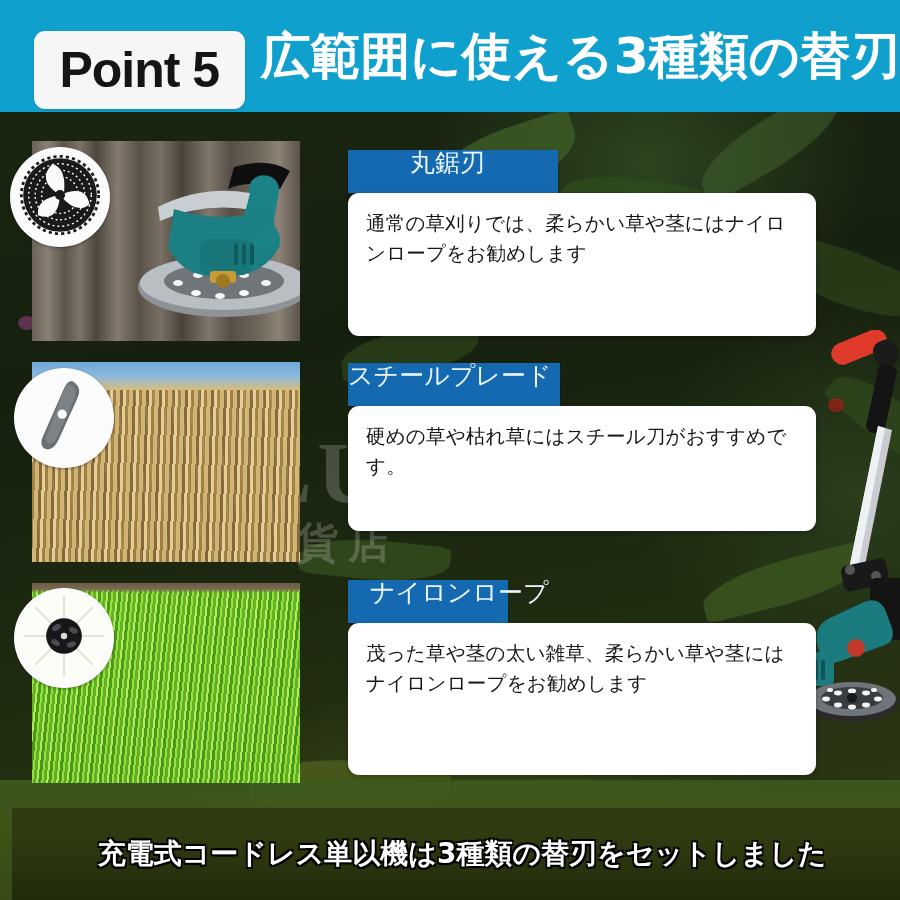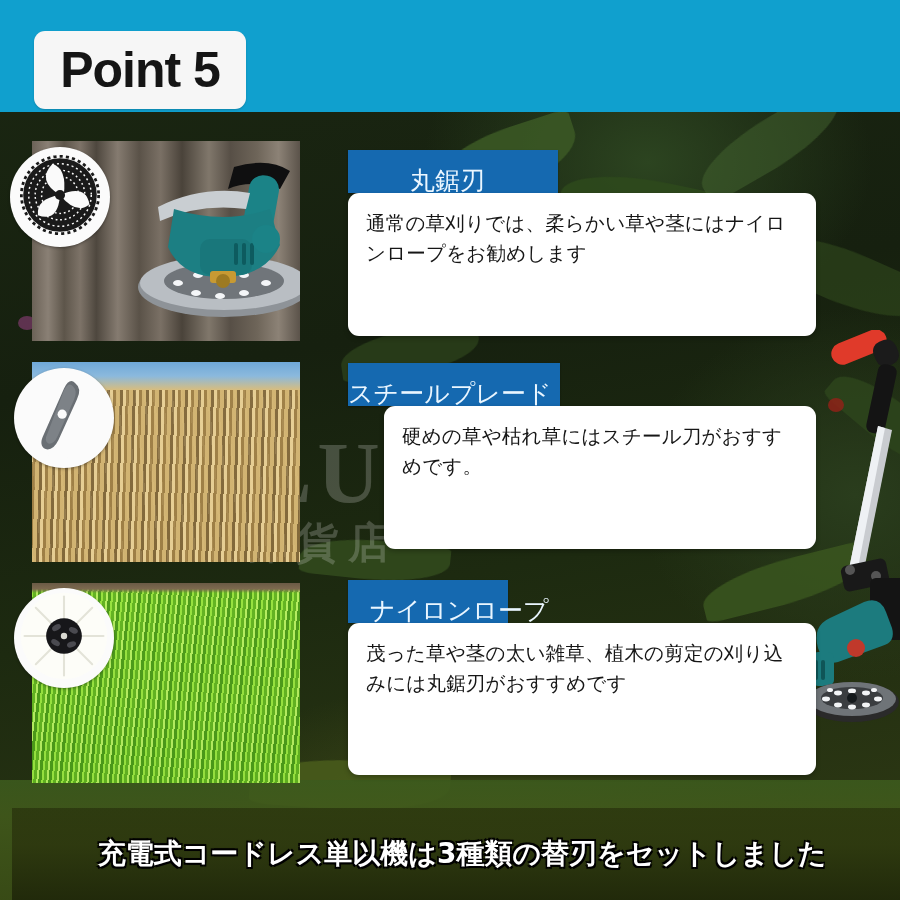--- a/index.html
+++ b/index.html
@@ -113,21 +113,21 @@
   
   .badge{
     position:absolute;z-index:5;width:100px;height:100px;border-radius:50%;
     background:#fbfbfb;box-shadow:0 1px 3px rgba(0,0,0,.35);
     display:flex;align-items:center;justify-content:center;overflow:hidden;
   }
 
   
   .card{position:absolute;z-index:5;left:348px;width:468px;}
   .card .tab{
-    height:43px;background:#1569b0;display:flex;align-items:flex-end;
+    height:43px;background:#1569b0;display:flex;align-items:flex-start;
     box-shadow:0 1px 2px rgba(0,0,0,.3);
   }
   .card .tab span{
     color:#eaf6ff;font-size:25px;font-weight:400;line-height:1;
     font-family:"DejaVu Sans","Liberation Sans",sans-serif;
     white-space:nowrap;
   }
   .card.t1 .tab{width:210px;} .card.t1 .tab span{padding-left:62px;}
   .card.t2 .tab{width:212px;} .card.t2 .tab span{}
   .card.t3 .tab{width:160px;} .card.t3 .tab span{padding-left:22px;}
@@ -136,21 +136,21 @@
     padding:16px 18px 14px 18px;
     box-shadow:0 2px 5px rgba(0,0,0,.28);
     box-sizing:border-box;
   }
   .card .body p{
     margin:0;color:#161616;font-size:19.5px;line-height:1.55;
     font-family:"DejaVu Sans","Liberation Sans",sans-serif;
     letter-spacing:.2px;
   }
   .card.t1 .body{height:143px;}
-  .card.t2 .body{height:143px;margin-left:36px;}
+  .card.t2 .body{height:125px;}
   .card.t3 .body{height:152px;}
 
   
   .trimmer{position:absolute;z-index:2;right:0;top:330px;width:100px;height:420px;}
 
   
   .caption{
     position:absolute;left:12px;bottom:0;width:900px;height:92px;z-index:7;
     display:flex;flex-direction:column;align-items:center;justify-content:center;
     background:linear-gradient(180deg,rgba(40,49,12,.72) 0%,rgba(44,54,14,.88) 40%,rgba(32,40,10,.95) 100%);
@@ -232,20 +232,21 @@
 
   <div class="watermark">
     <span>UNLUCK</span>
     <span class="wm2">雑貨店</span>
   </div>
 
   <div class="header">
     <div class="point-box">
       <span>Point 5</span>
     </div>
+    <div class="header-title">広範囲に使える3種類の替刃</div>
   </div>
 
   <div class="photo" id="photo-bark" style="top:141px;">
     <div class="inner"></div>
     <div class="tool">
       <svg viewBox="0 0 190 190" width="190" height="190" aria-hidden="true">
         <ellipse cx="108" cy="140" rx="86" ry="30" fill="#8e9398"></ellipse>
         <ellipse cx="108" cy="136" rx="84" ry="27" fill="#b9bec3"></ellipse>
         <ellipse cx="108" cy="134" rx="60" ry="18" fill="#70757a"></ellipse>
         <g fill="#f4f6f8">
@@ -365,21 +366,21 @@
     <div class="body">
       <p>硬めの草や枯れ草にはスチール刀がおすすめです。</p>
     </div>
   </div>
 
   <div class="card t3" style="top:580px;">
     <div class="tab">
       <span>ナイロンロープ</span>
     </div>
     <div class="body">
-      <p>茂った草や茎の太い雑草、植木の剪定の刈り込みには丸鋸刃がおすすめです</p>
+      <p>茂った草や茎の太い雑草、柔らかい草や茎にはナイロンロープをお勧めします</p>
     </div>
   </div>
 
   <div class="caption">
     <div class="l1">充電式コードレス単以機は3種類の替刃をセットしました</div>
   </div>
 
 </div>
 
 </body></html>

